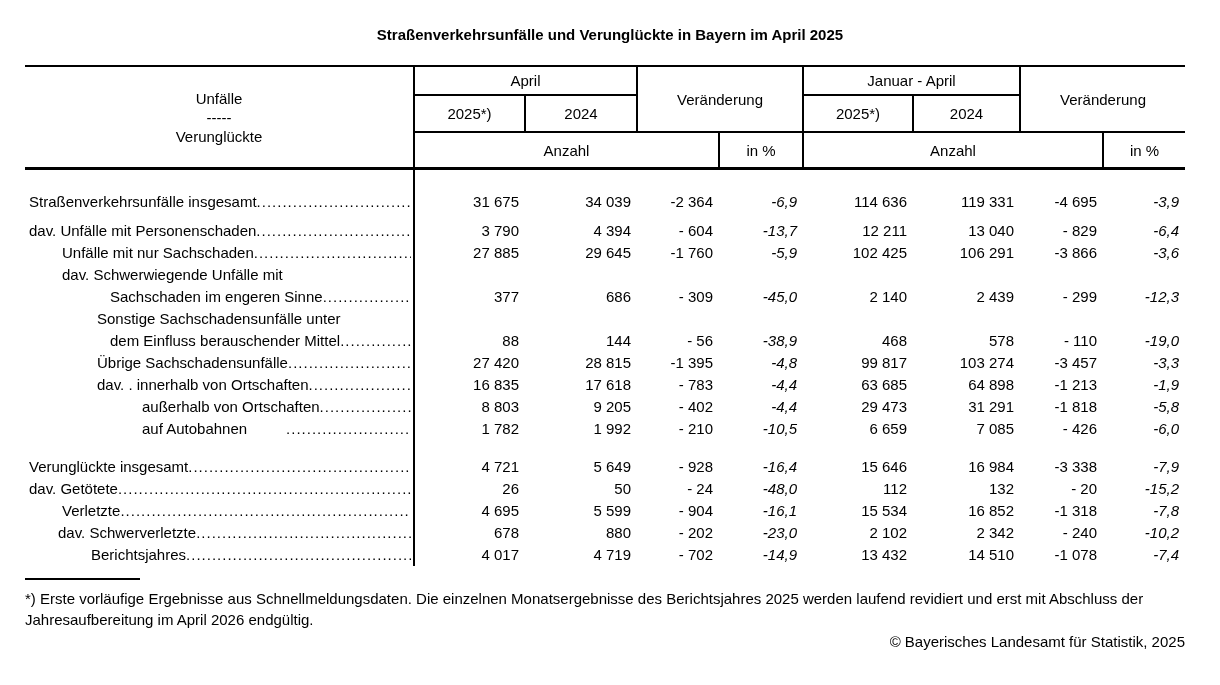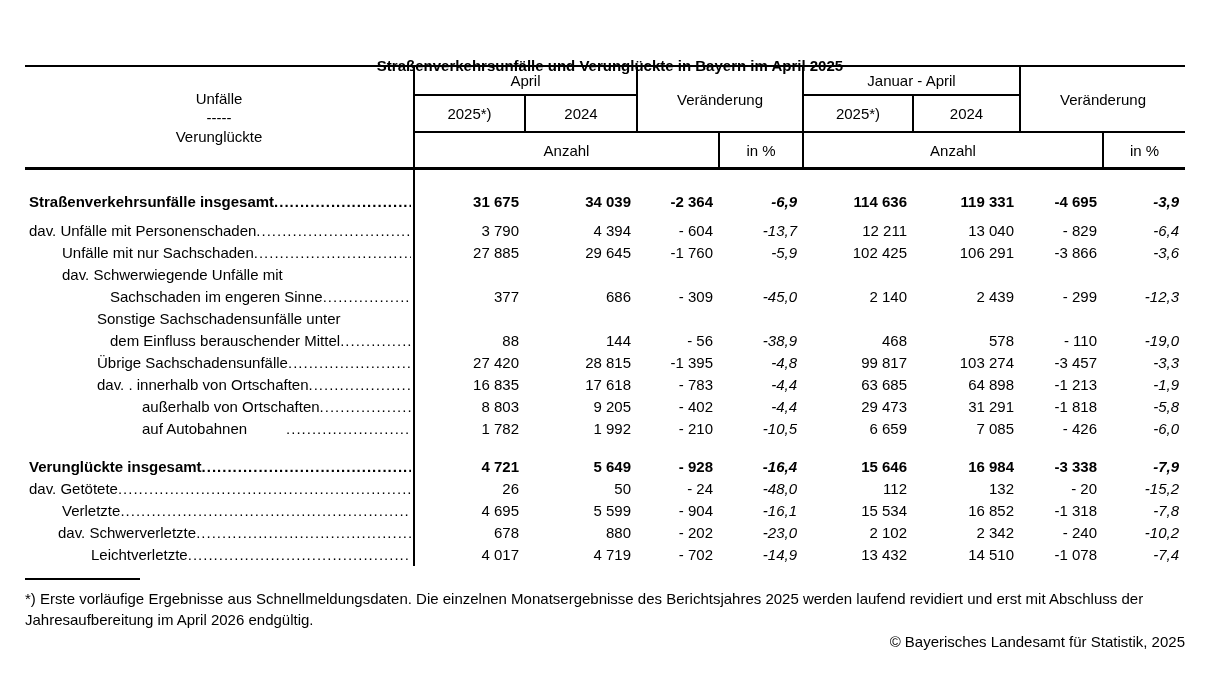--- a/index.html
+++ b/index.html
@@ -2,21 +2,21 @@
 <html><head>
 <meta charset="utf-8">
 <style>
   html,body{margin:0;padding:0;}
   body{
     width:1220px;height:685px;background:#ffffff;color:#000000;
     font-family:"Liberation Sans", sans-serif;position:relative;overflow:hidden;
   }
   .title{
     position:absolute;top:26px;left:0;width:100%;text-align:center;
-    font-size:15px;font-weight:bold;margin-top:31px;
+    font-size:15px;font-weight:bold;
   }
   table.tbl{
     position:absolute;left:25px;top:65px;width:1160px;
     border-collapse:collapse;table-layout:fixed;font-size:15px;
     border-top:2px solid #000;
   }
   .tbl th{font-weight:normal;text-align:center;vertical-align:middle;padding:0;}
   .hr1 th{height:27px;}
   .hr2 th{height:35px;}
   .hr3 th{height:34px;}
@@ -29,21 +29,21 @@
   .tbl td{
     height:22px;line-height:22px;padding:0;white-space:nowrap;
     font-size:15px;vertical-align:middle;
   }
   td.lblcell{border-right:2px solid #000;overflow:hidden;}
   .lblwrap{display:flex;align-items:baseline;padding-right:2px;}
   .dots{flex:1;overflow:hidden;white-space:nowrap;}
   .dots::after{content:"...................................................................................................................";letter-spacing:1px;}
   td.num{text-align:right;padding-right:6px;}
   td.pct{font-style:italic;}
-  tr.bold td{font-weight:bold;}
+  tr.bold td{font-weight:normal;}
   tbody tr:first-child td{padding-top:14px;height:36px;}
   tr.spacer td{height:16px;line-height:16px;}
   .footrule{
     position:absolute;left:25px;top:578px;width:115px;border-top:2px solid #000;
   }
   .footnote{
     position:absolute;left:25px;top:588px;width:1172px;
     font-size:15px;line-height:21px;
   }
   .copyright{
@@ -331,21 +331,21 @@
         <td class="num">- 202</td>
         <td class="num pct">-23,0</td>
         <td class="num">2 102</td>
         <td class="num">2 342</td>
         <td class="num">- 240</td>
         <td class="num pct">-10,2</td>
       </tr>
       <tr>
         <td class="lblcell">
           <div class="lblwrap" style="padding-left: 66px;">
-            <span>Leichtverletzte</span>
+            <span>Berichtsjahres</span>
             <span class="dots"></span>
           </div>
         </td>
         <td class="num">4 017</td>
         <td class="num">4 719</td>
         <td class="num">- 702</td>
         <td class="num pct">-14,9</td>
         <td class="num">13 432</td>
         <td class="num">14 510</td>
         <td class="num">-1 078</td>

